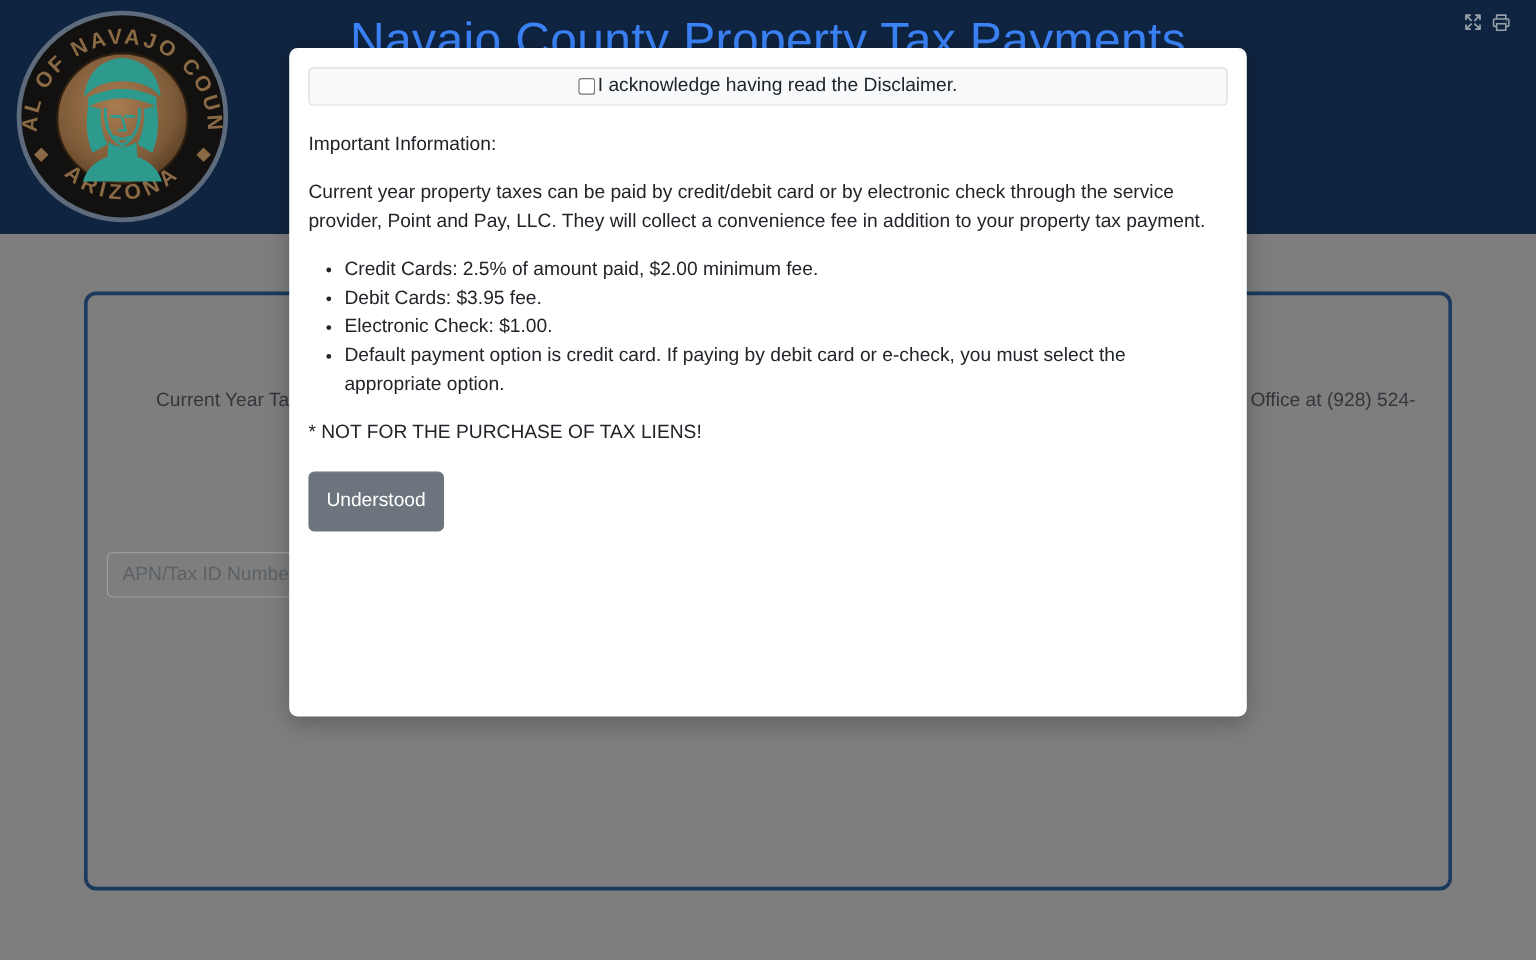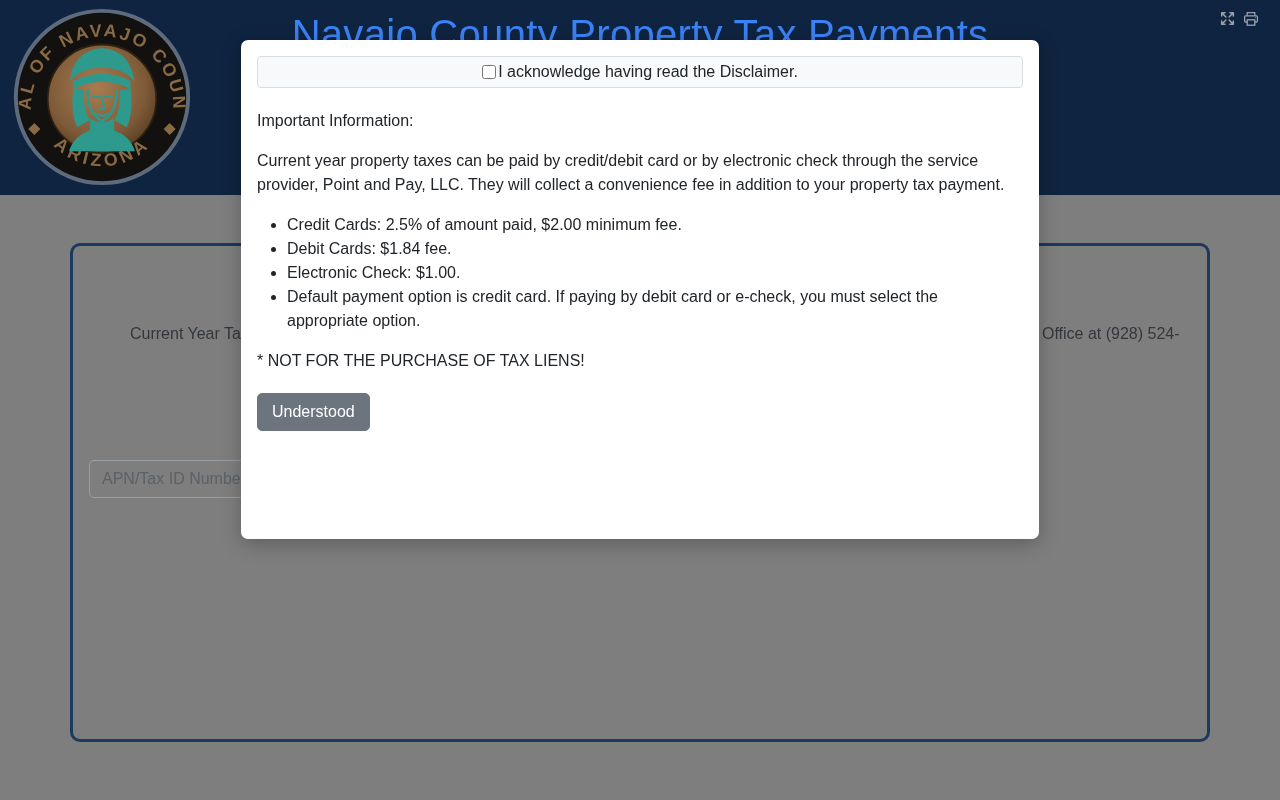--- a/index.html
+++ b/index.html
@@ -63,21 +63,21 @@
     font-size: 16px;
     font-family: "Liberation Sans", "DejaVu Sans", sans-serif;
     color: #33373c;
     outline: none;
   }
   .apn-input::placeholder { color: #5b6166; opacity: 1; }
 
   
   .modal {
     position: absolute; left: 241px; top: 40px;
-    width: 798px; height: 499px;
+    width: 798px; height: 557px;
     background: #ffffff;
     border-radius: 7px;
     box-shadow: 0 5px 20px rgba(0,0,0,0.25);
     padding: 16px;
     z-index: 10;
     color: #212529;
   }
   .ack-bar {
     height: 32px;
     background: #f8f9fa;
@@ -101,21 +101,21 @@
   .modal ul {
     margin: 0 0 16px;
     padding-left: 30px;
   }
   .modal li {
     font-size: 16px; line-height: 24px;
   }
   .understood-btn {
     margin-top: 4px;
     display: inline-block;
-    padding: 6px 14px;
+    padding: 12px 14px;
     background: #6c757d;
     border: 1px solid #6c757d;
     border-radius: 5px;
     color: #ffffff;
     font-size: 16px; line-height: 24px;
     font-family: "Liberation Sans", "DejaVu Sans", sans-serif;
     cursor: pointer;
   }
 </style>
 </head>
@@ -185,21 +185,21 @@
   <div class="ack-bar">
     <input type="checkbox" style="">
     <span class="ack-label">I acknowledge having read the Disclaimer.</span>
   </div>
 
   <p>Important Information:</p>
   <p>Current year property taxes can be paid by credit/debit card or by electronic check through the service provider, Point and Pay, LLC. They will collect a convenience fee in addition to your property tax payment.</p>
 
   <ul>
     <li>Credit Cards: 2.5% of amount paid, $2.00 minimum fee.</li>
-    <li>Debit Cards: $1.84 fee.</li>
+    <li>Debit Cards: $3.95 fee.</li>
     <li>Electronic Check: $1.00.</li>
     <li>Default payment option is credit card. If paying by debit card or e-check, you must select the appropriate option.</li>
   </ul>
 
   <p>* NOT FOR THE PURCHASE OF TAX LIENS!</p>
 
   <button class="understood-btn">Understood</button>
 </div>
 
 </body></html>

